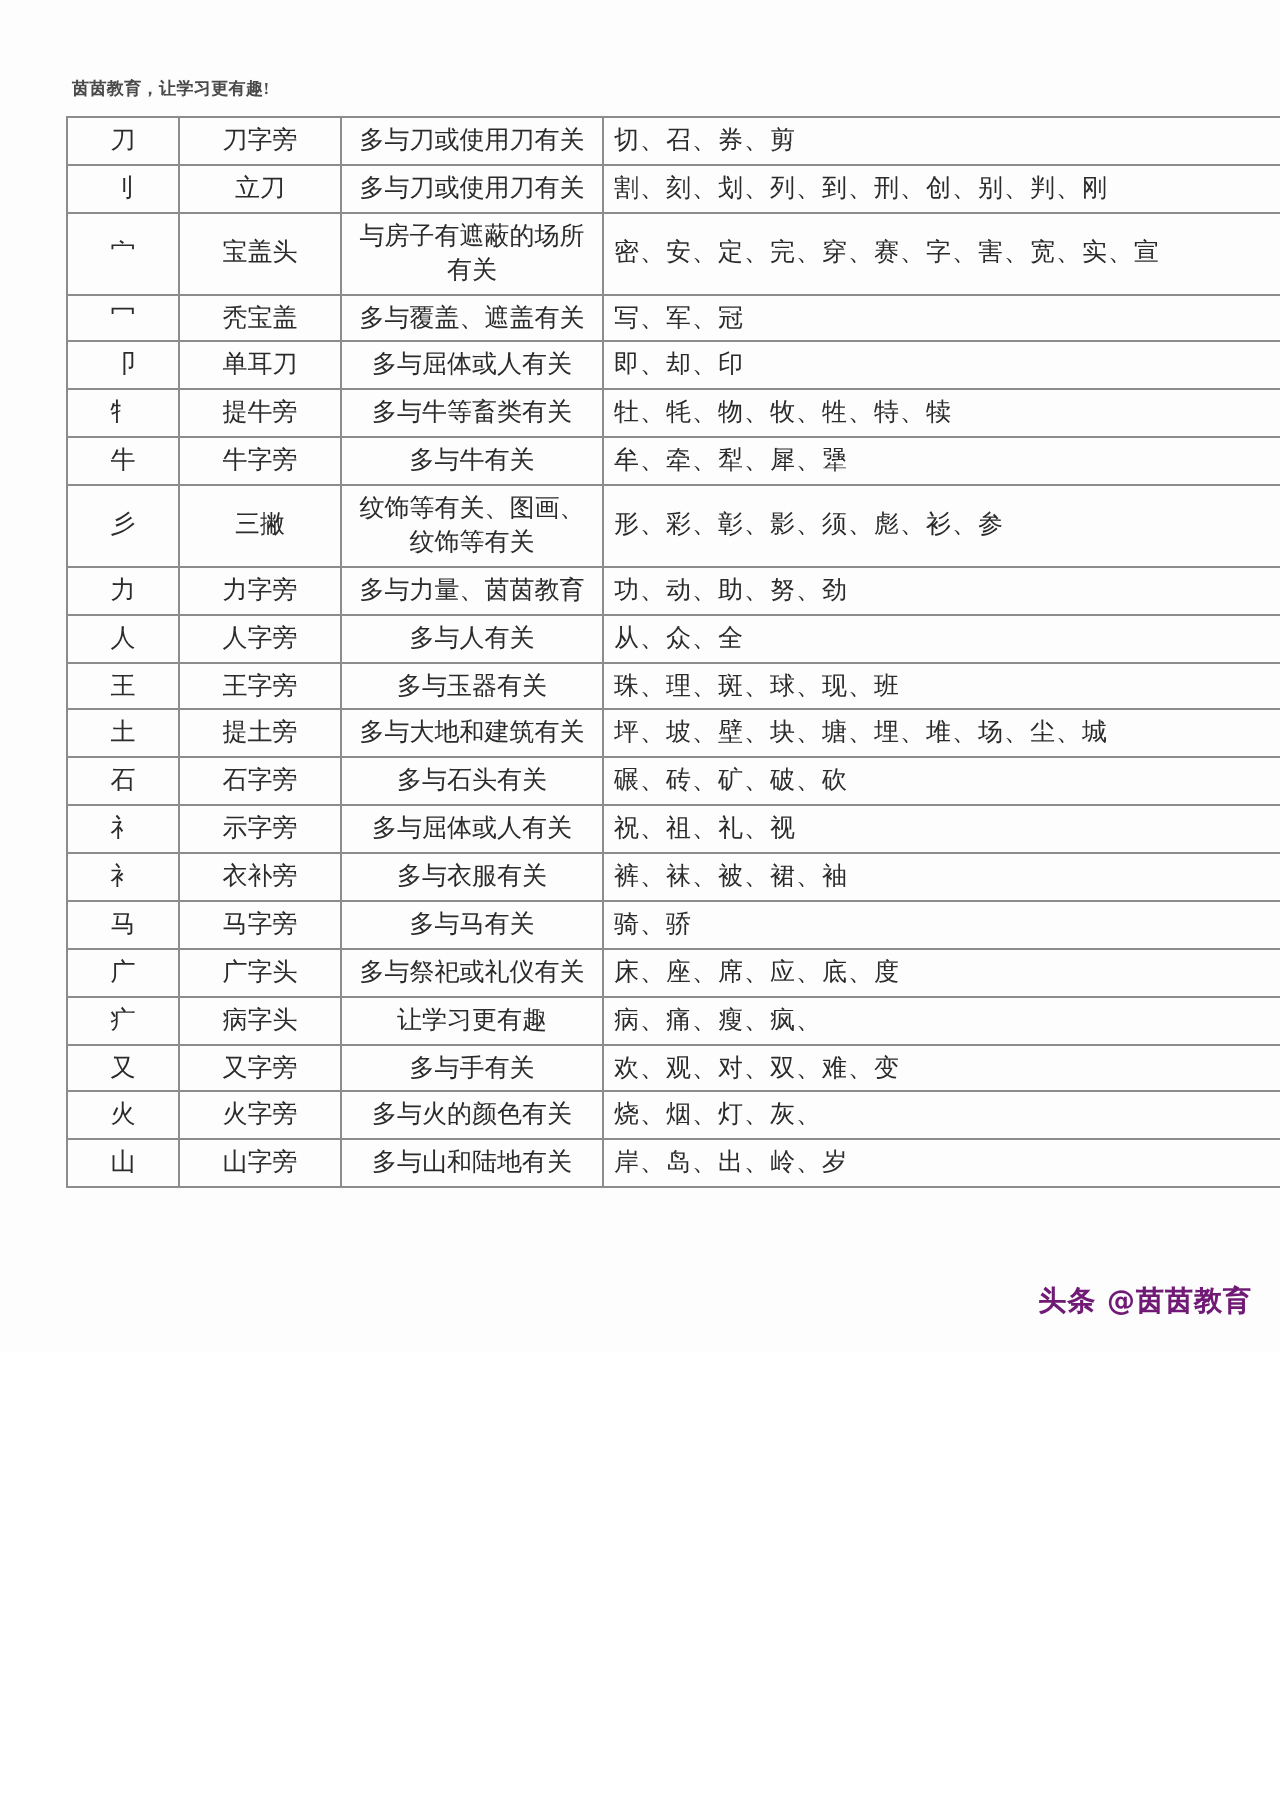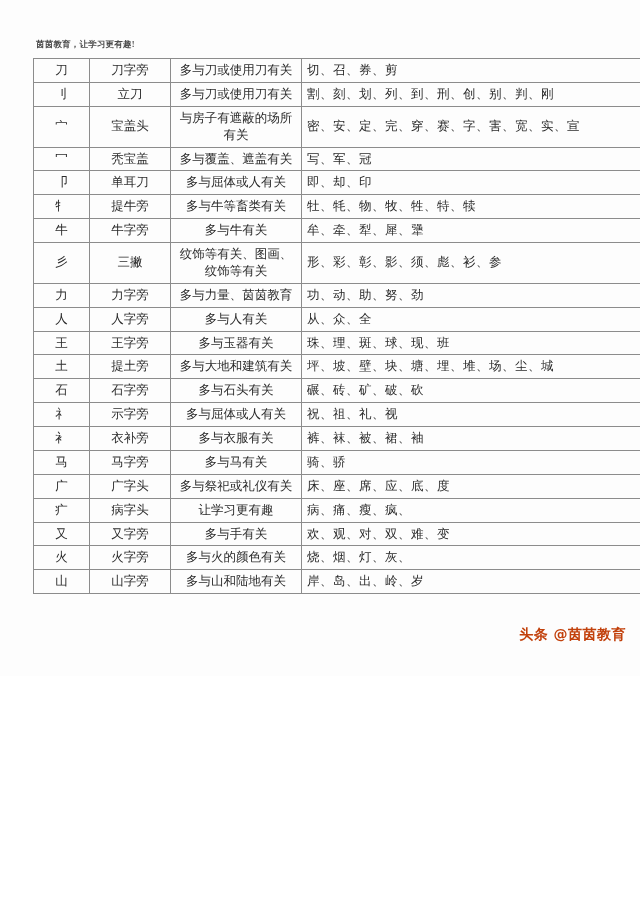--- a/index.html
+++ b/index.html
@@ -68,24 +68,24 @@
   .col-examples {
     width: 339px;
     text-align: left;
     padding-left: 7px;
     font-size: 13px;
     letter-spacing: 0.5px;
   }
   .footer-watermark {
     position: absolute;
     right: 14px;
-    bottom: 32px;
+    bottom: 16px;
     font-size: 14px;
     font-weight: bold;
-    color: #c2410c;
+    color: #701a75;
     letter-spacing: 0.5px;
     white-space: nowrap;
     font-family: "DejaVu Sans", "Liberation Sans", sans-serif;
   }
 </style>
 </head>
 <body>
 
 <div class="page">
 

